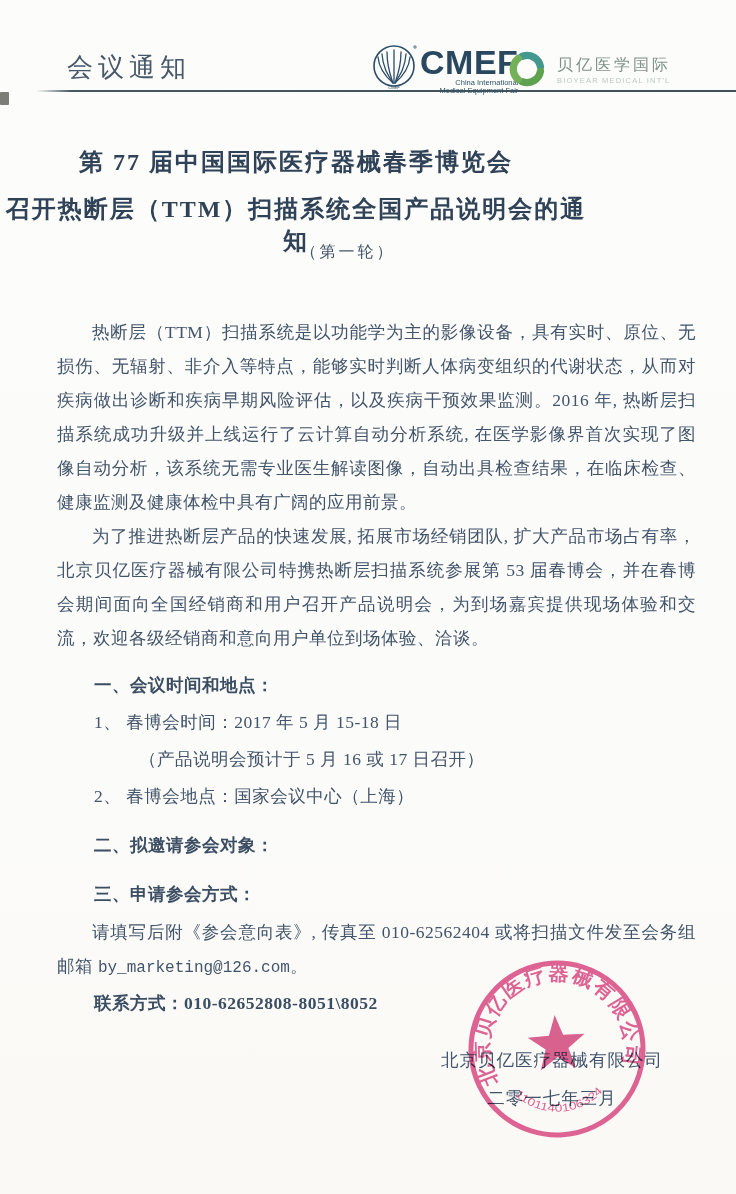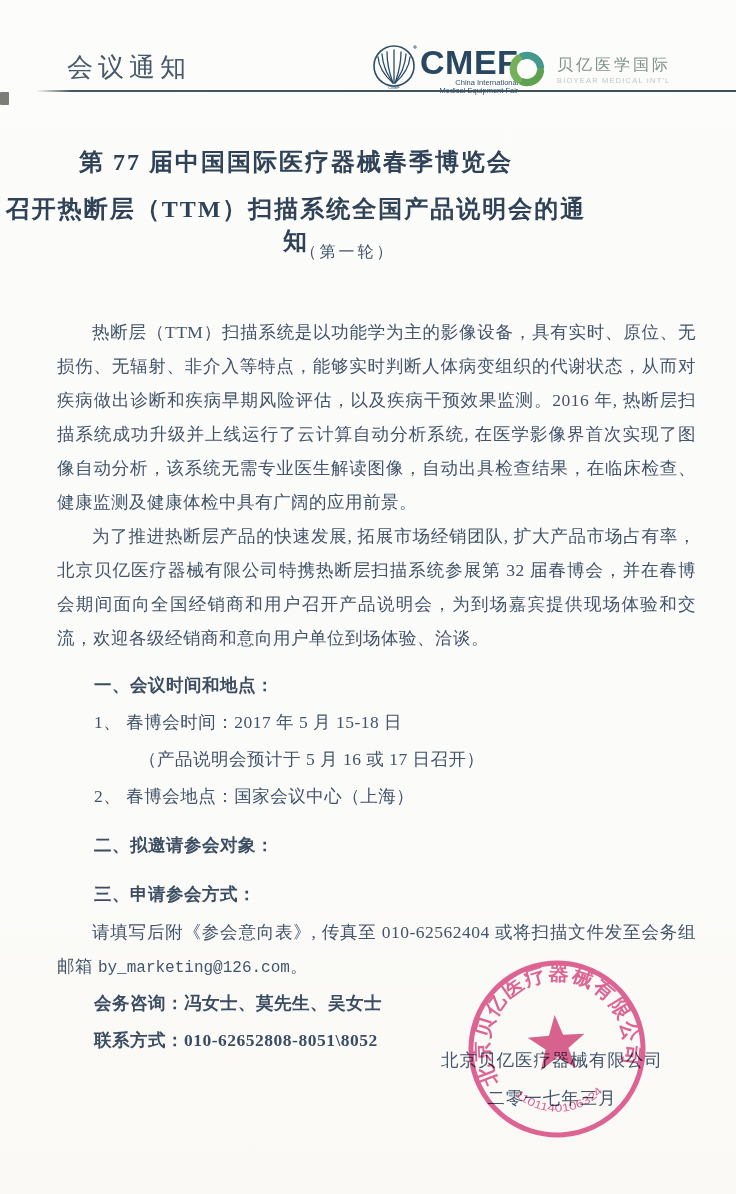--- a/index.html
+++ b/index.html
@@ -94,37 +94,36 @@
       <div class="by-en">BIOYEAR MEDICAL INT'L</div>
     </div>
   </div>
 
   <div class="t-line t1">第 77 届中国国际医疗器械春季博览会</div>
   <div class="t-line t2">召开热断层（TTM）扫描系统全国产品说明会的通知</div>
   <div class="t-round">（第一轮）</div>
 
   <div class="body">
     <p class="para">热断层（TTM）扫描系统是以功能学为主的影像设备，具有实时、原位、无损伤、无辐射、非介入等特点，能够实时判断人体病变组织的代谢状态，从而对疾病做出诊断和疾病早期风险评估，以及疾病干预效果监测。2016 年, 热断层扫描系统成功升级并上线运行了云计算自动分析系统, 在医学影像界首次实现了图像自动分析，该系统无需专业医生解读图像，自动出具检查结果，在临床检查、健康监测及健康体检中具有广阔的应用前景。</p>
-    <p class="para">为了推进热断层产品的快速发展, 拓展市场经销团队, 扩大产品市场占有率，北京贝亿医疗器械有限公司特携热断层扫描系统参展第 32 届春博会，并在春博会期间面向全国经销商和用户召开产品说明会，为到场嘉宾提供现场体验和交流，欢迎各级经销商和意向用户单位到场体验、洽谈。</p>
+    <p class="para">为了推进热断层产品的快速发展, 拓展市场经销团队, 扩大产品市场占有率，北京贝亿医疗器械有限公司特携热断层扫描系统参展第 53 届春博会，并在春博会期间面向全国经销商和用户召开产品说明会，为到场嘉宾提供现场体验和交流，欢迎各级经销商和意向用户单位到场体验、洽谈。</p>
 
     <div class="section">
       <div class="sec-heading">一、会议时间和地点：</div>
       <div class="sec-line">1、 春博会时间：2017 年 5 月 15-18 日</div>
       <div class="sec-line indent2">（产品说明会预计于 5 月 16 或 17 日召开）</div>
       <div class="sec-line">2、 春博会地点：国家会议中心（上海）</div>
     </div>
 
     <div class="section">
       <div class="sec-heading">二、拟邀请参会对象：</div>
     </div>
 
     <div class="section">
       <div class="sec-heading">三、申请参会方式：</div>
       <p class="para apply"><span>请填写后附《参会意向表》, 传真至 010-62562404 或将扫描文件发至会务组邮箱 </span><span class="mono">by_marketing@126.com</span><span>。</span></p>
-      <div class="sec-line semibold">会务咨询：冯女士、莫先生、吴女士</div>
       <div class="sec-line semibold">联系方式：010-62652808-8051\8052</div>
     </div>
   </div>
 
   <div class="sig sig-company">北京贝亿医疗器械有限公司</div>
   <div class="sig sig-date">二零一七年三月</div>
 
   <svg class="stamp" viewBox="0 0 222 222">
     <g transform="rotate(-4 111 111)">
       <circle cx="111" cy="111" r="86" fill="none" stroke="#dc4a85" stroke-width="5"></circle>

